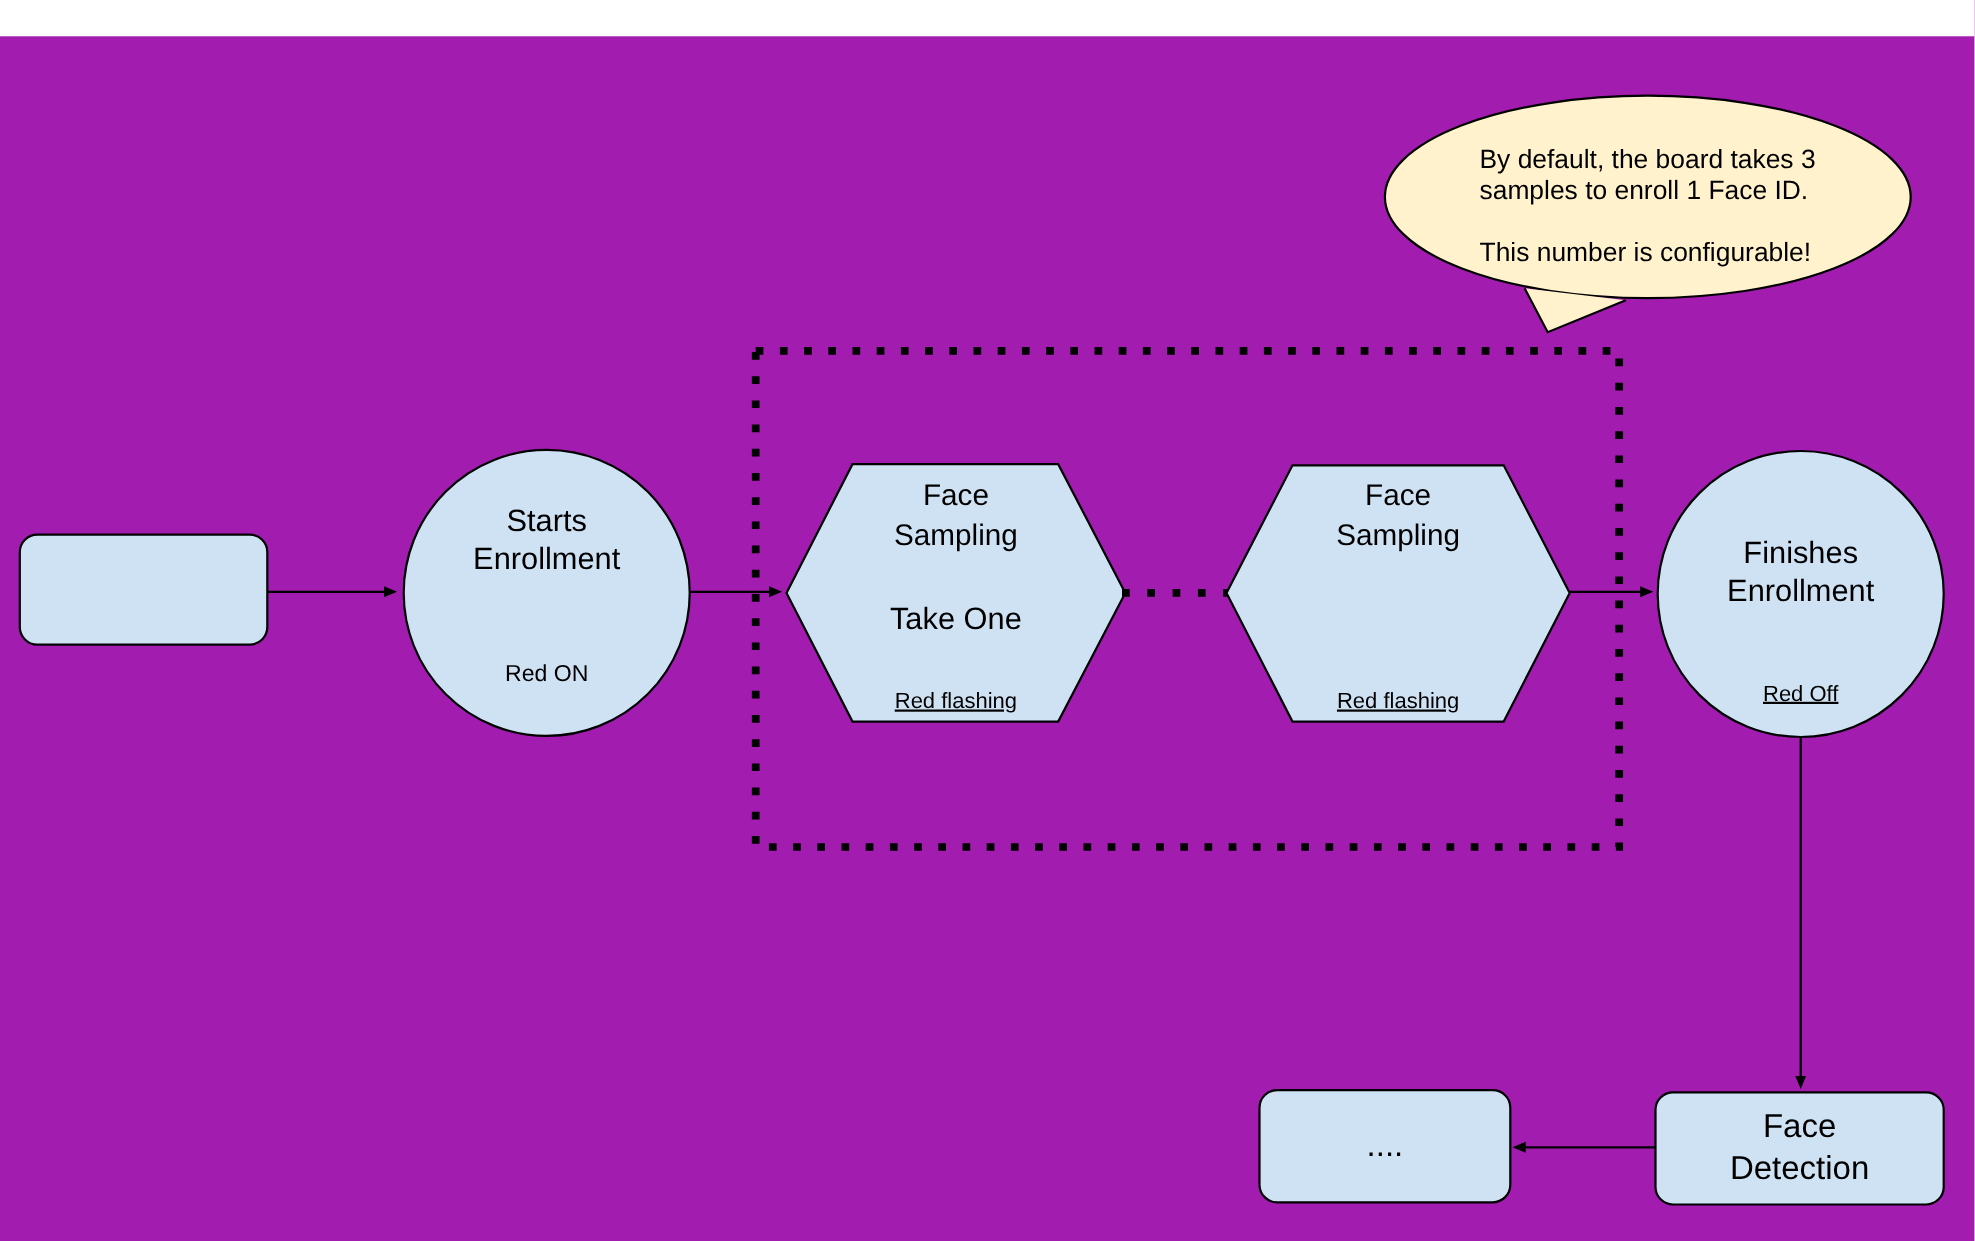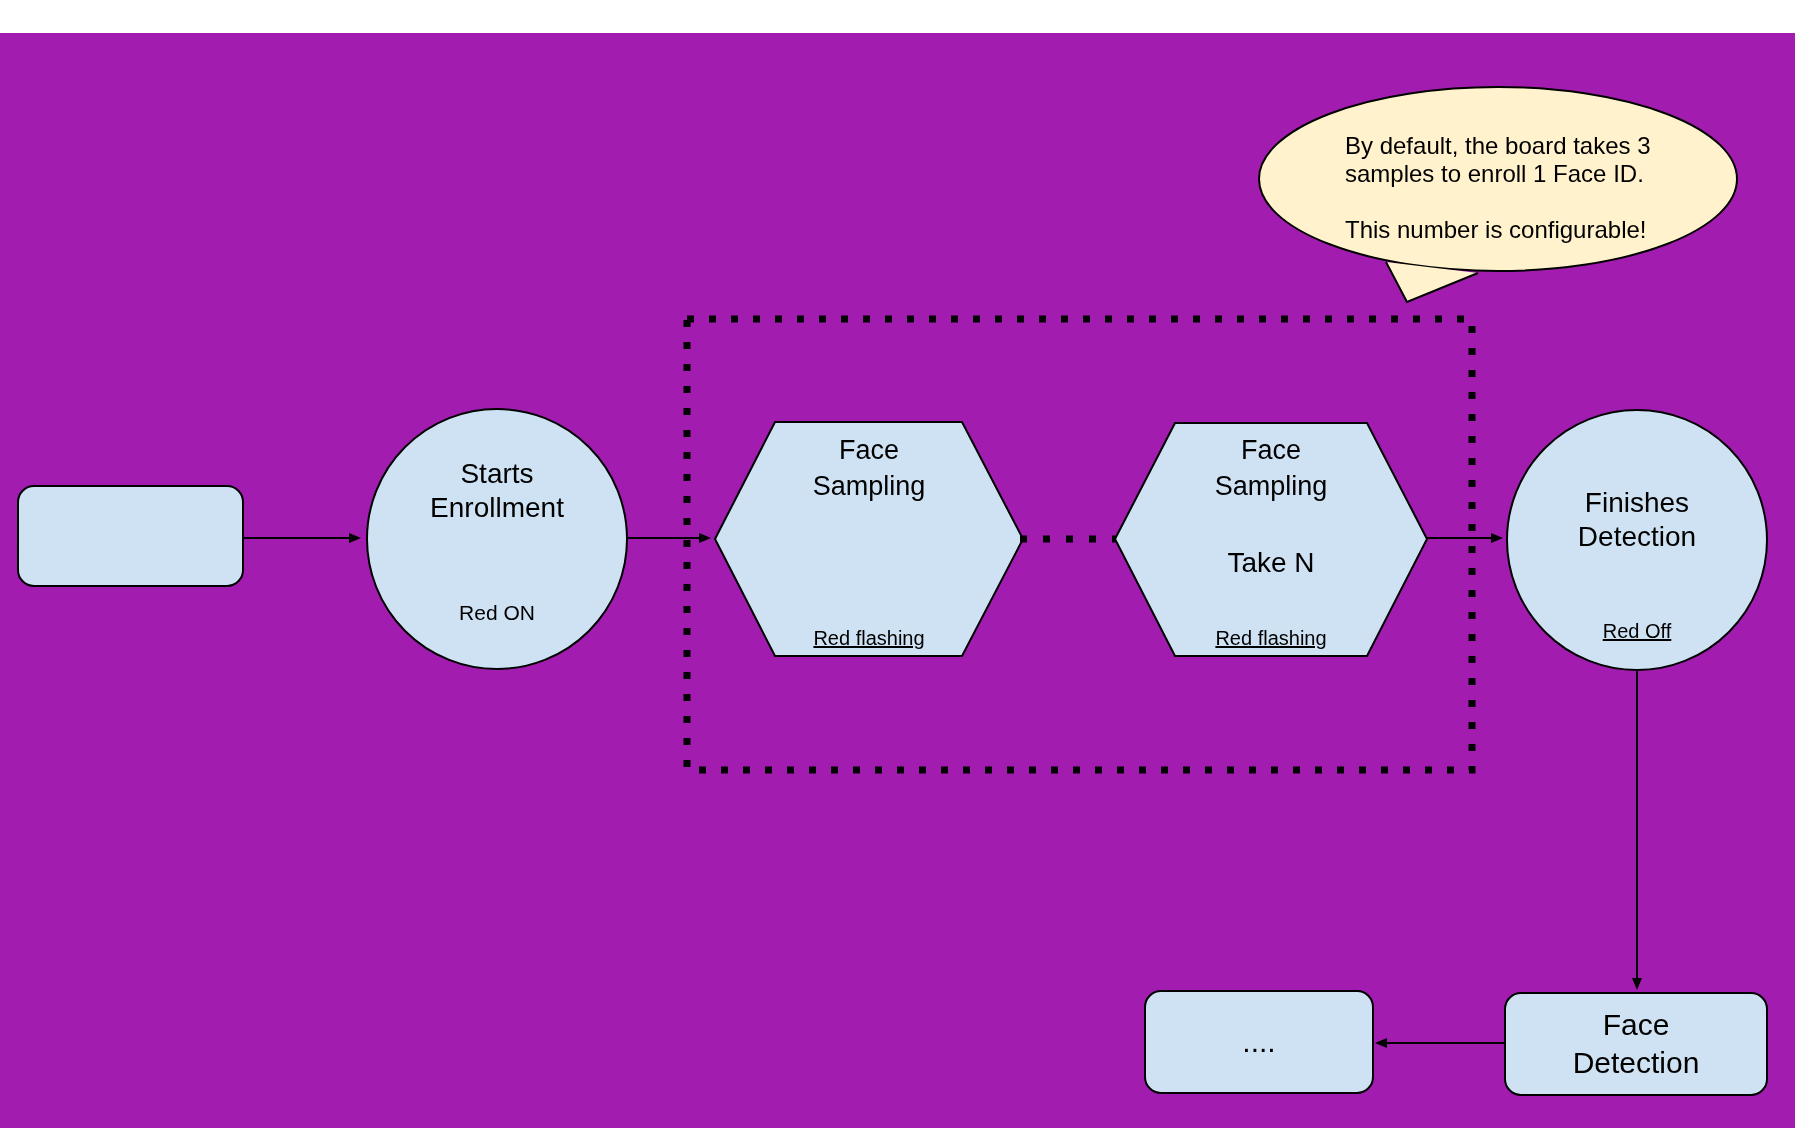--- a/index.html
+++ b/index.html
@@ -97,29 +97,29 @@
 
 This number is configurable!</div>
 
 
   <div class="lbl node-title" style="left:366px; top:388px; width:262px; height:140px;text-align:center;">Starts
 Enrollment</div>
   <div class="lbl status-text-lg" style="left:366px; top:566px; width:262px; height:28px;">Red ON</div>
 
   <div class="lbl hex-title" style="left:744px; top:385px; width:250px; height:100px;">Face
 Sampling</div>
+  <div class="lbl hex-step" style="left:744px; top:505px; width:250px; height:50px;">Take One</div>
   <div class="lbl status-text" style="left:744px; top:591px; width:250px; height:28px;">Red flashing</div>
 
   <div class="lbl hex-title" style="left:1146px; top:385px; width:250px; height:100px;">Face
 Sampling</div>
-  <div class="lbl hex-step" style="left:1146px; top:505px; width:250px; height:50px;">Take N</div>
   <div class="lbl status-text" style="left:1146px; top:591px; width:250px; height:28px;">Red flashing</div>
 
   <div class="lbl node-title" style="left:1506px; top:437px; width:262px; height:100px;">Finishes
-Detection</div>
+Enrollment</div>
   <div class="lbl status-text" style="left:1506px; top:584px; width:262px; height:28px;">Red Off</div>
 
   <div class="lbl box-title-sm" style="left:1505px; top:960px; width:262px; height:102px;">Face
 Detection</div>
 
   <div class="lbl box-title-sm" style="left:1145px; top:958px; width:228px; height:102px;">....</div>
 
 </div>
 
 </body></html>

